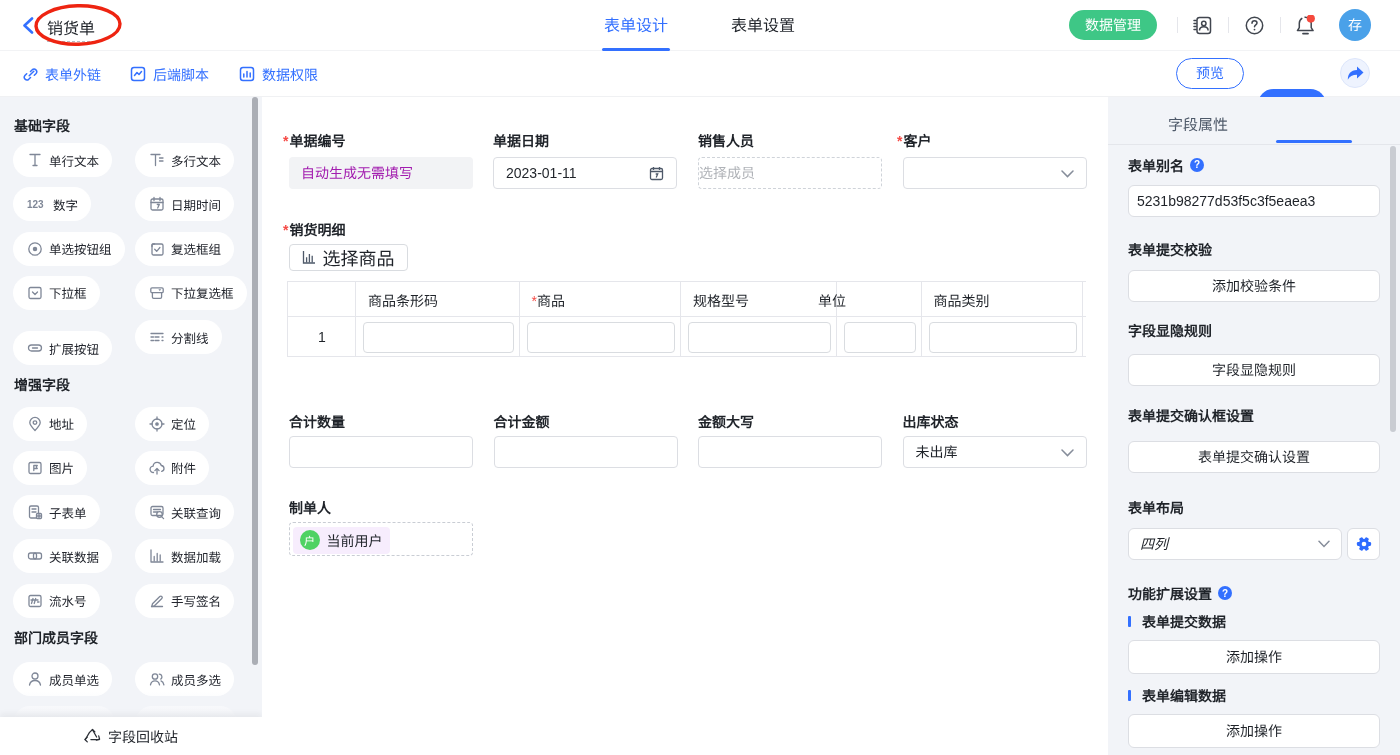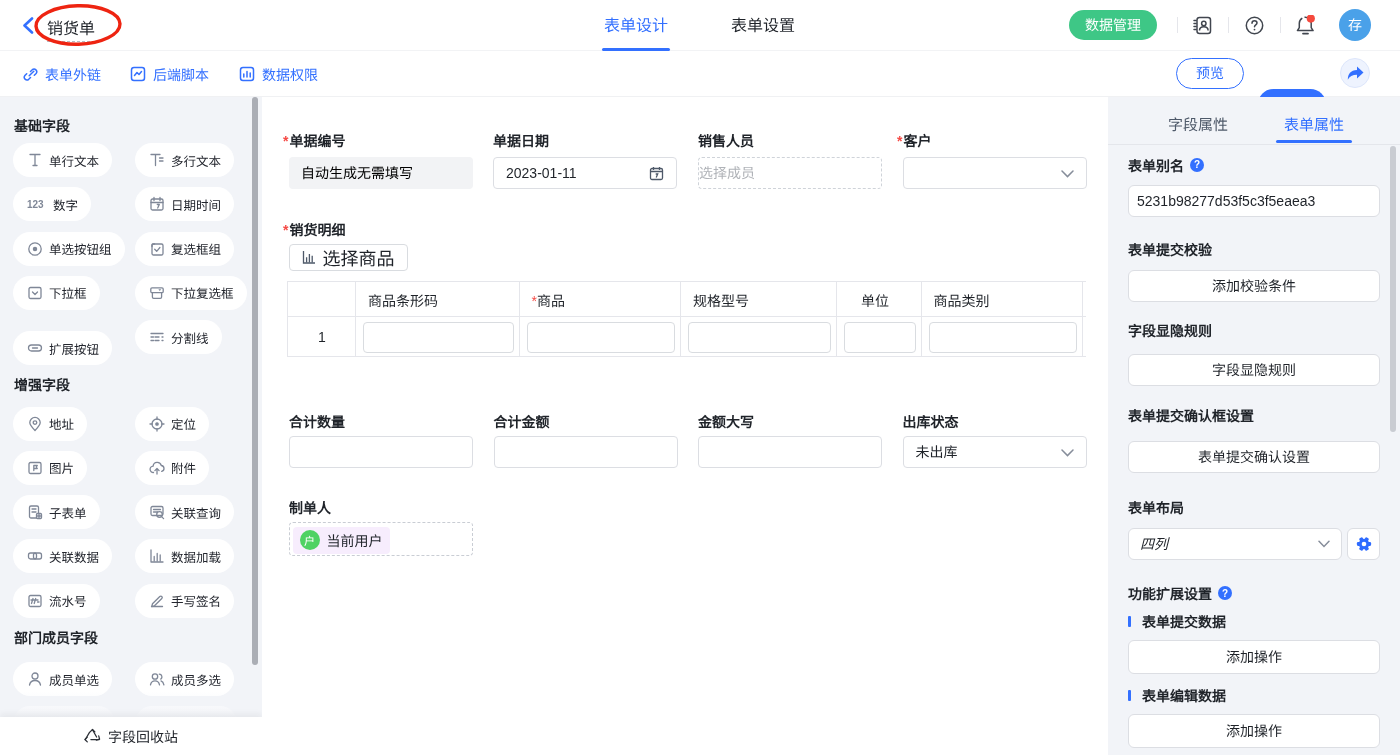--- a/index.html
+++ b/index.html
@@ -301,21 +301,21 @@
         </svg>
       <span>字段回收站</span>
     </div>
   </div>
 
   <div id="canvas">
       <div class="flabel req" style="left:21px;top:32.5px">单据编号</div>
       <div class="flabel" style="left:231px;top:32.5px">单据日期</div>
       <div class="flabel" style="left:436px;top:32.5px">销售人员</div>
       <div class="flabel req" style="left:635px;top:32.5px">客户</div>
-      <div class="finput" style="left:27px;top:60px;background:#f2f3f5;border:none;color:#000000;line-height:32px;">自动生成无需填写</div>
+      <div class="finput" style="left:27px;top:60px;background:#f2f3f5;border:none;color:#a21caf;line-height:32px;">自动生成无需填写</div>
       <div class="finput" style="left:231px;top:60px;">2023-01-11
   <svg style="position:absolute;right:12px;top:8px" width="15" height="15" viewBox="0 0 15 15" fill="none" stroke="#4e5969" stroke-width="1.3">
           <rect x="1.5" y="2.5" width="12" height="11" rx="1.5"></rect>
           <path d="M4.5 1v3M10.5 1v3M1.5 5.5h12"></path>
           <path d="M6.7 8h2l-1.5 3.5"></path>
         </svg></div>
       <div class="finput" style="left:436px;top:60px;border:1px dashed #cfd3d9;text-align:left;padding-left:0;color:#b0b3b8;">选择成员</div>
       <div class="finput" style="left:640.5px;top:60px;">
   <svg style="position:absolute;right:12px;top:12px" width="13" height="8" viewBox="0 0 13 8" fill="none" stroke="#868d9a" stroke-width="1.5" stroke-linecap="round">
           <path d="M1 1 L6.5 6.6 L12 1"></path>
@@ -331,21 +331,21 @@
         <div style="position:absolute;left:67px;top:0;width:1px;height:76px;background:#e5e6eb"></div>
         <div style="position:absolute;left:230.5px;top:0;width:1px;height:76px;background:#e5e6eb"></div>
         <div style="position:absolute;left:392px;top:0;width:1px;height:76px;background:#e5e6eb"></div>
         <div style="position:absolute;left:547.5px;top:0;width:1px;height:76px;background:#e5e6eb"></div>
         <div style="position:absolute;left:632.5px;top:0;width:1px;height:76px;background:#e5e6eb"></div>
         <div style="position:absolute;left:793.5px;top:0;width:1px;height:76px;background:#e5e6eb"></div>
         <div style="position:absolute;left:0;top:34px;width:798px;height:1px;background:#e5e6eb"></div>
         <div style="position:absolute;left:80px;top:8px;font-size:14px;color:#1f2329;">商品条形码</div>
         <div style="position:absolute;left:243.5px;top:8px;font-size:14px;color:#1f2329;"><span style="color:#f54a45">*</span>商品</div>
         <div style="position:absolute;left:405px;top:8px;font-size:14px;color:#1f2329;">规格型号</div>
-        <div style="position:absolute;left:573px;top:8px;font-size:14px;color:#1f2329;text-align:center;">单位</div>
+        <div style="position:absolute;left:530px;top:8px;font-size:14px;color:#1f2329;text-align:center;">单位</div>
         <div style="position:absolute;left:645.5px;top:8px;font-size:14px;color:#1f2329;">商品类别</div>
         <div style="position:absolute;left:0;top:35px;width:68px;height:41px;text-align:center;line-height:41px;color:#1f2329;">1</div>
         <div style="position:absolute;left:75px;top:40px;width:150.5px;height:31px;border:1px solid #d9dce0;border-radius:4px;background:#fff"></div>
         <div style="position:absolute;left:238.5px;top:40px;width:148.5px;height:31px;border:1px solid #d9dce0;border-radius:4px;background:#fff"></div>
         <div style="position:absolute;left:400px;top:40px;width:142.5px;height:31px;border:1px solid #d9dce0;border-radius:4px;background:#fff"></div>
         <div style="position:absolute;left:555.5px;top:40px;width:72px;height:31px;border:1px solid #d9dce0;border-radius:4px;background:#fff"></div>
         <div style="position:absolute;left:640.5px;top:40px;width:148px;height:31px;border:1px solid #d9dce0;border-radius:4px;background:#fff"></div>
       </div>
       <div class="flabel" style="left:27px;top:313.5px">合计数量</div>
       <div class="flabel" style="left:231.5px;top:313.5px">合计金额</div>
@@ -360,21 +360,20 @@
         </svg></div>
       <div class="flabel" style="left:27px;top:399.5px">制单人</div>
       <div style="position:absolute;left:26.5px;top:425px;width:184px;height:34px;border:1px dashed #c9cdd4;border-radius:4px;">
   <div style="position:absolute;left:3px;top:3.5px;width:97px;height:27px;background:#f7edfd;border-radius:4px;display:flex;align-items:center;padding-left:7px;gap:7px;font-size:14px;color:#1f2329;">
     <span style="display:inline-flex;width:20px;height:20px;border-radius:50%;background:#4fd263;color:#fff;font-size:11px;align-items:center;justify-content:center;">户</span>当前用户</div>
 </div>
     </div>
 
   <div id="rpanel">
     <div class="rtab" style="left:20px;color:#4e5969">字段属性</div>
-    <div class="rtab" style="left:136px;color:#3370ff">表单属性</div>
     <div style="position:absolute;left:168px;top:43px;width:76px;height:3px;background:#3370ff;border-radius:2px;"></div>
     <div id="rsep"></div>
     <div class="rlabel" style="top:57.5px">表单别名 <span class="qmark">?</span></div>
     <div class="rbtn" style="top:88px;text-align:left;padding-left:8px;border-radius:6px;">5231b98277d53f5c3f5eaea3</div>
     <div class="rlabel" style="top:142px">表单提交校验</div>
     <div class="rbtn" style="top:173px">添加校验条件</div>
     <div class="rlabel" style="top:223px">字段显隐规则</div>
     <div class="rbtn" style="top:257px">字段显隐规则</div>
     <div class="rlabel" style="top:308px">表单提交确认框设置</div>
     <div class="rbtn" style="top:344px">表单提交确认设置</div>

